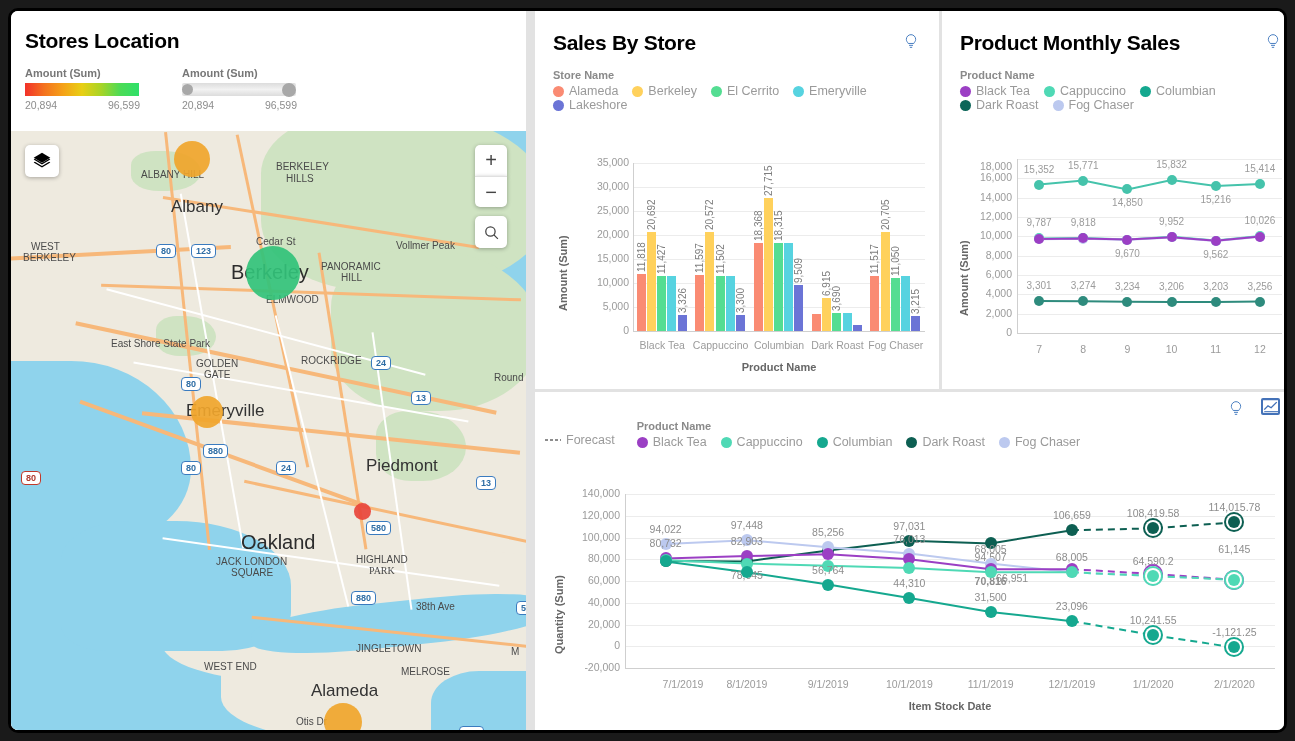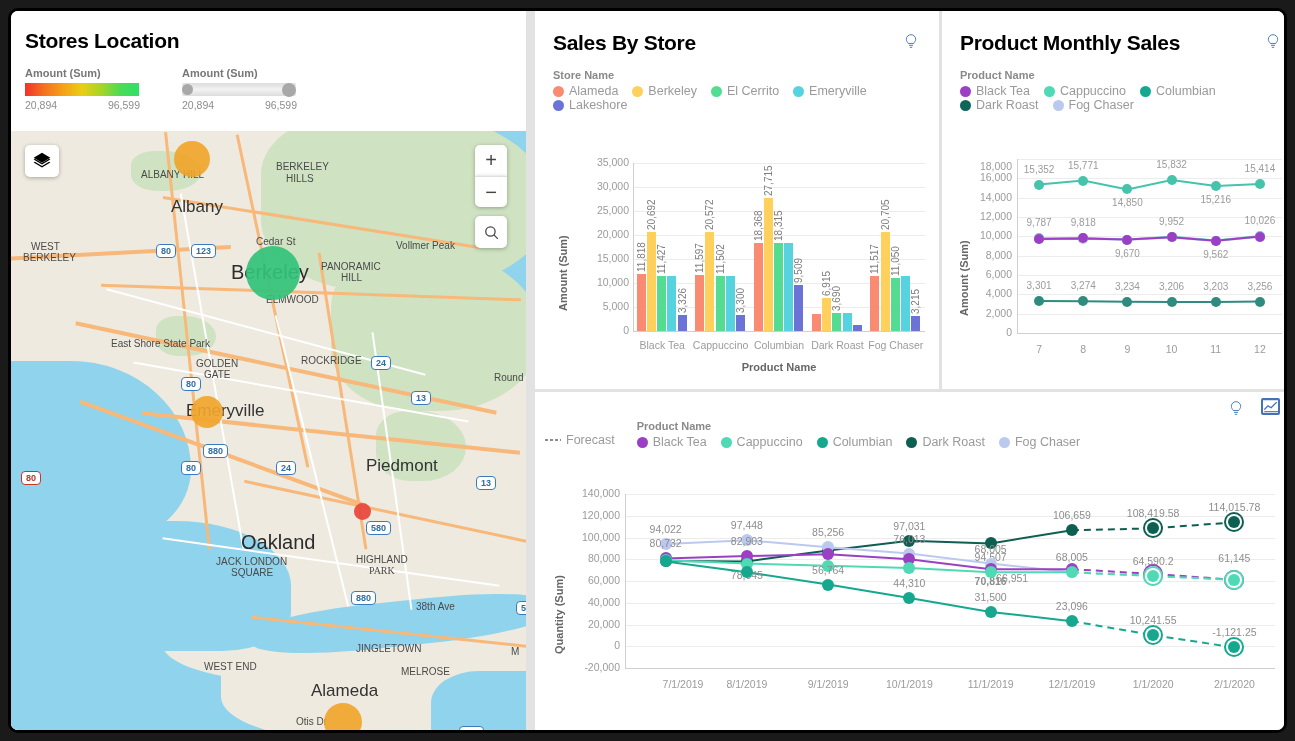--- a/index.html
+++ b/index.html
@@ -605,21 +605,21 @@
         <div class="pt" style="left:287.125px;top:67.28750000000001px;width:12px;height:12px;background:#bcc9ef;"></div>
         <div class="ptlabel" style="left:293.125px;top:52.28750000000001px;transform:translateX(-50%);">85,256</div>
         <div class="pt" style="left:368.375px;top:73.5341px;width:12px;height:12px;background:#bcc9ef;"></div>
         <div class="ptlabel" style="left:374.375px;top:58.534099999999995px;transform:translateX(-50%);">76,013</div>
         <div class="pt" style="left:449.625px;top:83.5858625px;width:12px;height:12px;background:#bcc9ef;"></div>
         <div class="ptlabel" style="left:455.625px;top:68.5858625px;transform:translateX(-50%);">68,005</div>
         <div class="pt" style="left:530.875px;top:92.29456250000001px;width:12px;height:12px;background:#bcc9ef;"></div>
         <div class="pt" style="left:612.125px;top:96.00815750000001px;width:12px;height:12px;background:#bcc9ef;box-shadow:0 0 0 2px #fff,0 0 0 4px #bcc9ef;"></div>
         <div class="ptlabel" style="left:618.125px;top:81.00815750000001px;transform:translateX(-50%);">64,590.2</div>
         <div class="pt" style="left:693.375px;top:99.7548125px;width:12px;height:12px;background:#bcc9ef;box-shadow:0 0 0 2px #fff,0 0 0 4px #bcc9ef;"></div>
-        <div class="ptlabel" style="left:699.375px;top:78px;transform:translateX(-50%);">61,145</div>
+        <div class="ptlabel" style="left:699.375px;top:69px;transform:translateX(-50%);">61,145</div>
         <div class="pt" style="left:124.625px;top:78.45395px;width:12px;height:12px;background:#9b3fc4;"></div>
         <div class="ptlabel" style="left:130.625px;top:63.453950000000006px;transform:translateX(-50%);">80,732</div>
         <div class="pt" style="left:205.875px;top:76.09298749999999px;width:12px;height:12px;background:#9b3fc4;"></div>
         <div class="ptlabel" style="left:211.875px;top:61.09298749999999px;transform:translateX(-50%);">82,903</div>
         <div class="pt" style="left:287.125px;top:74.35625px;width:12px;height:12px;background:#9b3fc4;"></div>
         <div class="pt" style="left:368.375px;top:79.25px;width:12px;height:12px;background:#9b3fc4;"></div>
         <div class="pt" style="left:449.625px;top:89.2376px;width:12px;height:12px;background:#9b3fc4;"></div>
         <div class="ptlabel" style="left:455.625px;top:101px;transform:translateX(-50%);font-weight:bold;">70,816</div>
         <div class="pt" style="left:530.875px;top:89.2376px;width:12px;height:12px;background:#9b3fc4;"></div>
         <div class="pt" style="left:612.125px;top:93.93124999999999px;width:12px;height:12px;background:#9b3fc4;box-shadow:0 0 0 2px #fff,0 0 0 4px #9b3fc4;"></div>
@@ -649,16 +649,17 @@
         <div class="pt" style="left:693.375px;top:167.469359375px;width:12px;height:12px;background:#15a88f;box-shadow:0 0 0 2px #fff,0 0 0 4px #15a88f;"></div>
         <div class="ptlabel" style="left:699.375px;top:152.469359375px;transform:translateX(-50%);text-align:center;">-1,121.25</div>
         <div class="tickx" style="left:103px;top:204px;width:90px;">7/1/2019</div>
         <div class="tickx" style="left:166.875px;top:204px;width:90px;">8/1/2019</div>
         <div class="tickx" style="left:248.125px;top:204px;width:90px;">9/1/2019</div>
         <div class="tickx" style="left:329.375px;top:204px;width:90px;">10/1/2019</div>
         <div class="tickx" style="left:410.625px;top:204px;width:90px;">11/1/2019</div>
         <div class="tickx" style="left:491.875px;top:204px;width:90px;">12/1/2019</div>
         <div class="tickx" style="left:573.125px;top:204px;width:90px;">1/1/2020</div>
         <div class="tickx" style="left:654.375px;top:204px;width:90px;">2/1/2020</div>
+        <div class="axis-title" style="position:absolute;left:90px;top:226px;width:650px;text-align:center;">Item Stock Date</div>
       </div>
   </div>
 
 </div>
 
 </body></html>

